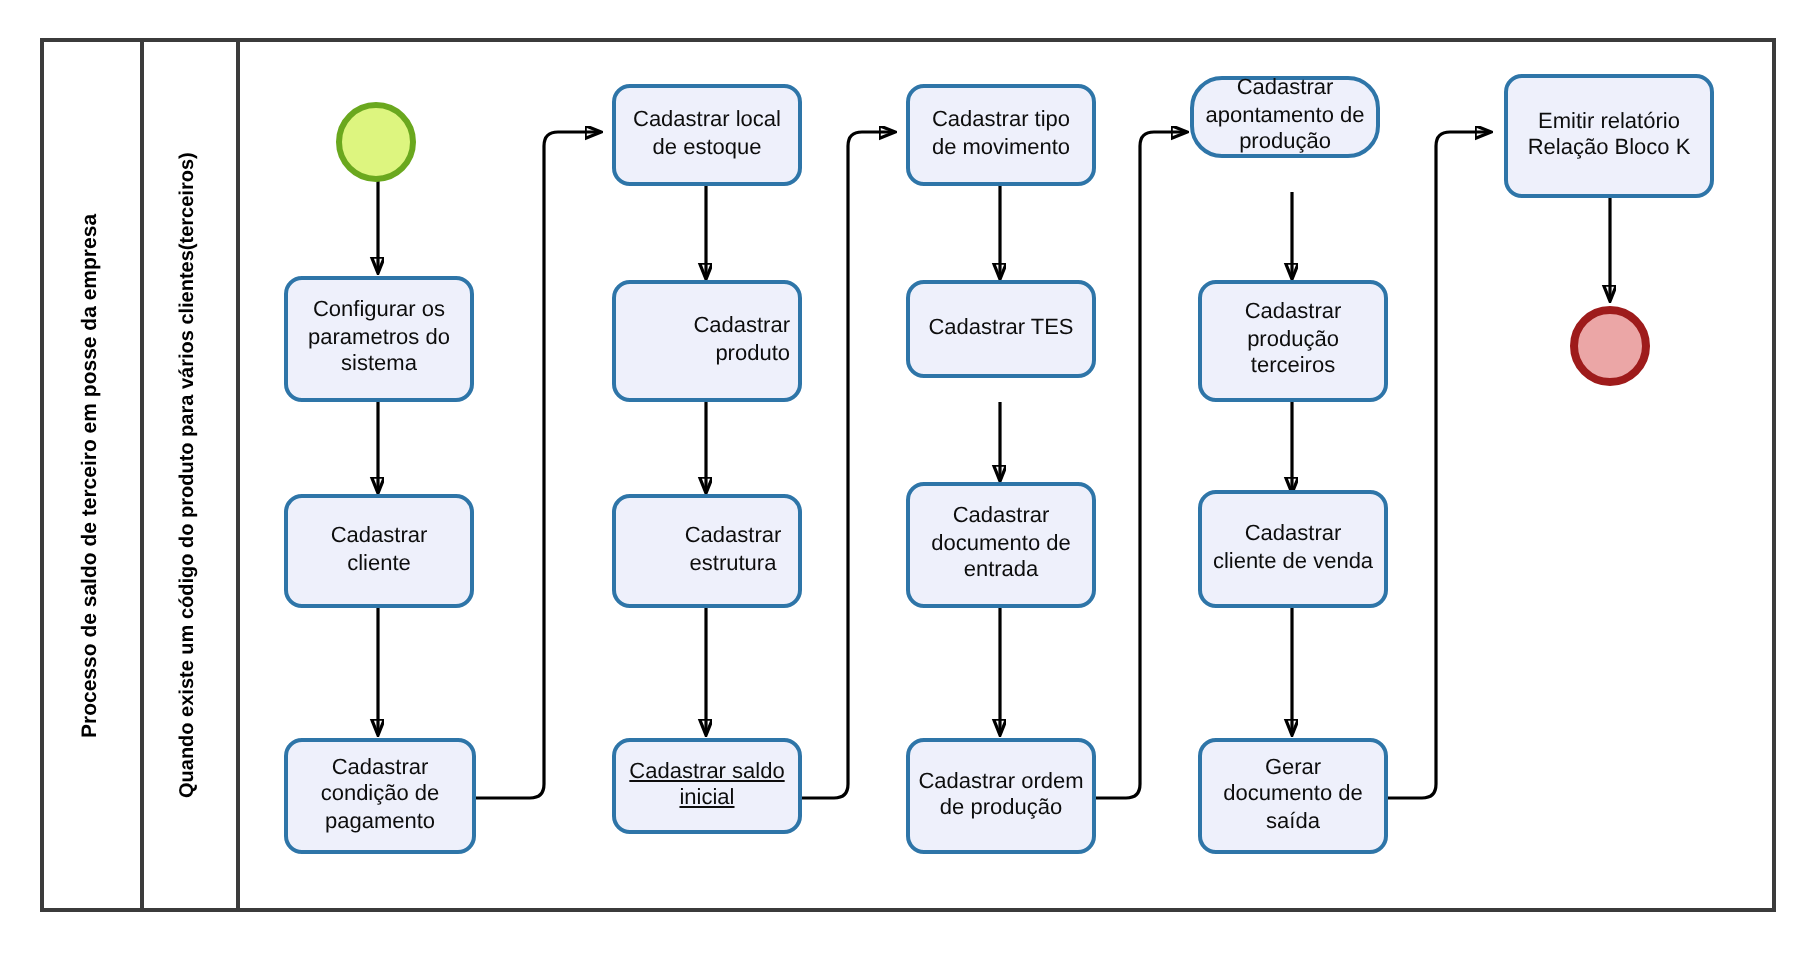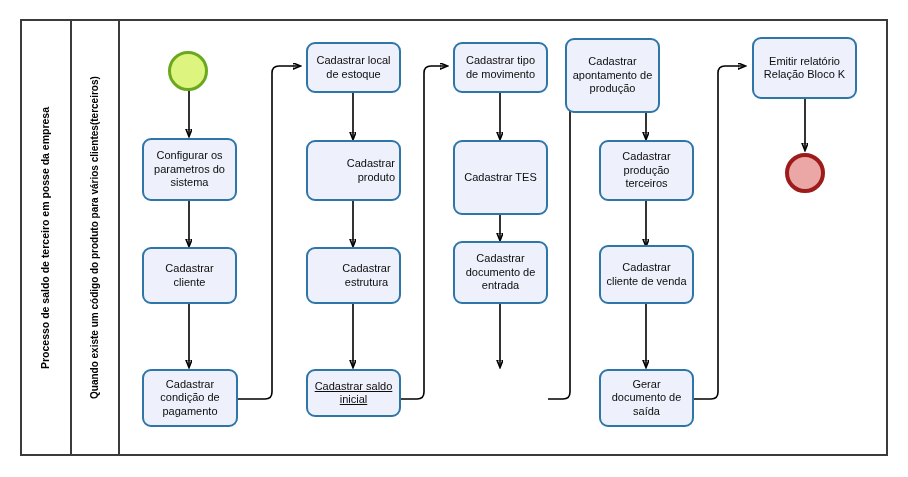--- a/index.html
+++ b/index.html
@@ -127,28 +127,31 @@
   <div class="task" style="left:306px;top:247px;width:95px;height:57px;padding-left:30px;">
     <span>Cadastrar estrutura</span>
   </div>
   <div class="task" style="left:306px;top:369px;width:95px;height:48px;text-decoration:underline;">
     <span>Cadastrar saldo inicial</span>
   </div>
 
   <div class="task" style="left:453px;top:42px;width:95px;height:51px;">
     <span>Cadastrar tipo de movimento</span>
   </div>
-  <div class="task" style="left:453px;top:140px;width:95px;height:75px;">
+  <div class="task" style="left:453px;top:140px;width:95px;height:49px;">
     <span>Cadastrar TES</span>
   </div>
   <div class="task" style="left:453px;top:241px;width:95px;height:63px;">
     <span>Cadastrar documento de entrada</span>
   </div>
+  <div class="task" style="left:453px;top:369px;width:95px;height:58px;">
+    <span>Cadastrar ordem de produção</span>
+  </div>
 
-  <div class="task" style="left:565px;top:38px;width:95px;height:75px;">
+  <div class="task" style="left:595px;top:38px;width:95px;height:41px;border-radius:16px;">
     <span>Cadastrar apontamento de produção</span>
   </div>
   <div class="task" style="left:599px;top:140px;width:95px;height:61px;text-align:center;">
     <span>Cadastrar produção terceiros</span>
   </div>
   <div class="task" style="left:599px;top:245px;width:95px;height:59px;">
     <span>Cadastrar cliente de venda</span>
   </div>
   <div class="task" style="left:599px;top:369px;width:95px;height:58px;">
     <span>Gerar documento de saída</span>

